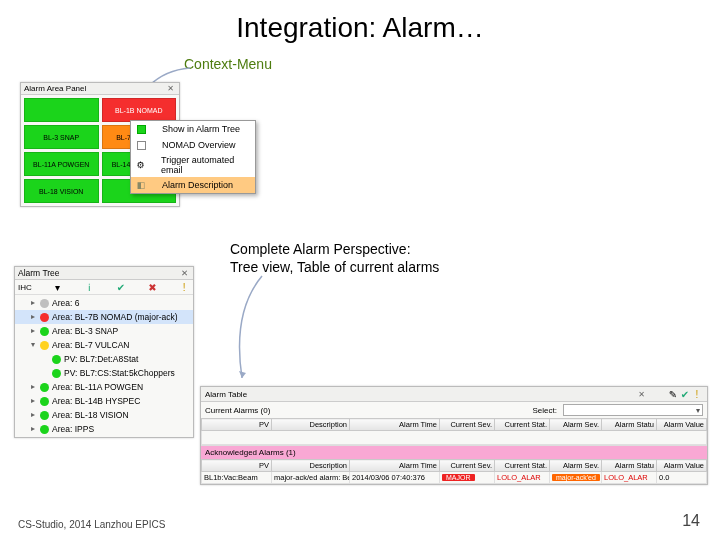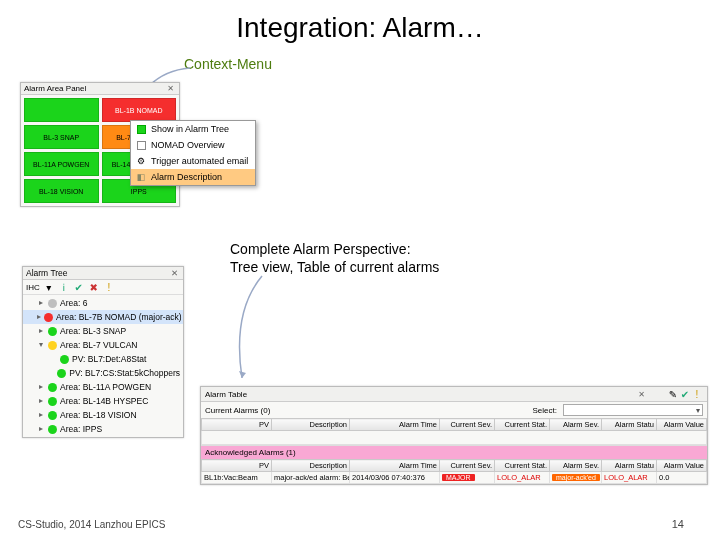--- a/index.html
+++ b/index.html
@@ -4,46 +4,46 @@
 <style>
   * { box-sizing: border-box; margin: 0; padding: 0; }
   body { width: 720px; height: 540px; font-family: Arial, sans-serif; background: #fff; position: relative; overflow: hidden; }
   
   .slide-title { font-size: 28px; font-weight: 400; text-align: center; padding: 12px 0 4px; color: #000; }
   
   .label-cm { position: absolute; top: 56px; left: 184px; font-size: 14px; color: #4d7c0f; }
   .label-persp { position: absolute; top: 240px; left: 230px; font-size: 14px; color: #000; line-height: 1.3; }
   
   .footer-left { position: absolute; bottom: 10px; left: 18px; font-size: 10px; color: #444; }
-  .footer-right { position: absolute; bottom: 10px; right: 36px; font-size: 11px; color: #444; }
+  .footer-right { position: absolute; bottom: 10px; right: 20px; font-size: 16px; color: #444; }
 
   
   .area-panel { position: absolute; top: 82px; left: 20px; width: 160px; background: #f8f8f6; border: 1px solid #bbb; box-shadow: 0 0 2px rgba(0,0,0,.2); font-size: 8px; }
   .area-panel-hdr { display: flex; align-items: center; padding: 1px 3px; border-bottom: 1px solid #ccc; background: #f0f0ee; font-size: 8px; }
   .area-panel-hdr span:first-child { flex: 1; }
   .tab-x { padding: 0 2px; color: #666; }
   .area-grid { display: grid; grid-template-columns: 1fr 1fr; gap: 3px; padding: 3px; }
   .grid-cell { height: 24px; display: flex; align-items: center; justify-content: center; font-size: 7px; text-align: center; padding: 1px; border: 1px solid rgba(0,0,0,.15); }
   .cell-green { background: #1bd41b; color: #000; }
   .cell-red   { background: #f52e2e; color: #fff; }
   .cell-orange{ background: #ff8a14; color: #000; }
 
   
   .ctx-menu { position: absolute; top: 120px; left: 130px; width: 126px; background: #fff; border: 1px solid #999; box-shadow: 2px 2px 4px rgba(0,0,0,.3); font-size: 9px; }
-  .ctx-menu .mi { display: flex; align-items: center; padding: 2px 4px; gap: 4px; }
+  .ctx-menu .mi { display: flex; align-items: center; padding: 2px 4px; gap: 15px; }
   .ctx-menu .mi.hl { background: #ffca82; }
   .mi-icon { width: 12px; height: 12px; display: inline-flex; align-items: center; justify-content: center; font-size: 9px; }
   .sq-green { width: 9px; height: 9px; background: #1bd41b; border: 1px solid #0a0; }
   .sq-white { width: 9px; height: 9px; background: #fff; border: 1px solid #888; }
 
   
-  .tree-panel { position: absolute; top: 266px; left: 14px; width: 162px; background: #f8f8f6; border: 1px solid #bbb; box-shadow: 0 0 2px rgba(0,0,0,.2); font-size: 8.5px; margin-left: 8px; }
+  .tree-panel { position: absolute; top: 266px; left: 14px; width: 180px; background: #f8f8f6; border: 1px solid #bbb; box-shadow: 0 0 2px rgba(0,0,0,.2); font-size: 8.5px; }
   .tree-hdr { display:flex; align-items:center; padding:1px 3px; background:#f0f0ee; border-bottom:1px solid #ccc; }
   .tree-hdr .ttl { flex:1; }
-  .tree-tools { display:flex; align-items:center; gap:3px; padding:1px 3px; border-bottom:1px solid #ddd; }
+  .tree-tools { display:flex; align-items:center; gap:20px; padding:1px 3px; border-bottom:1px solid #ddd; }
   .tool-i { width:12px; height:12px; display:inline-flex; align-items:center; justify-content:center; font-size:10px; }
   .tool-txt { font-size:8px; }
   .tree-body { padding: 1px 0; }
   .tn { display:flex; align-items:center; gap:3px; padding:0 3px; line-height:14px; white-space:nowrap; overflow:hidden; text-overflow:ellipsis; }
   .twist { width:8px; color:#666; font-size:8px; text-align:center; }
   .dot { width:9px; height:9px; border-radius:50%; flex:0 0 9px; }
   .d-gray { background:#bfbfbf; }
   .d-red  { background:#f52e2e; }
   .d-green{ background:#1bd41b; }
   .d-ylw  { background:#ffd21f; }

